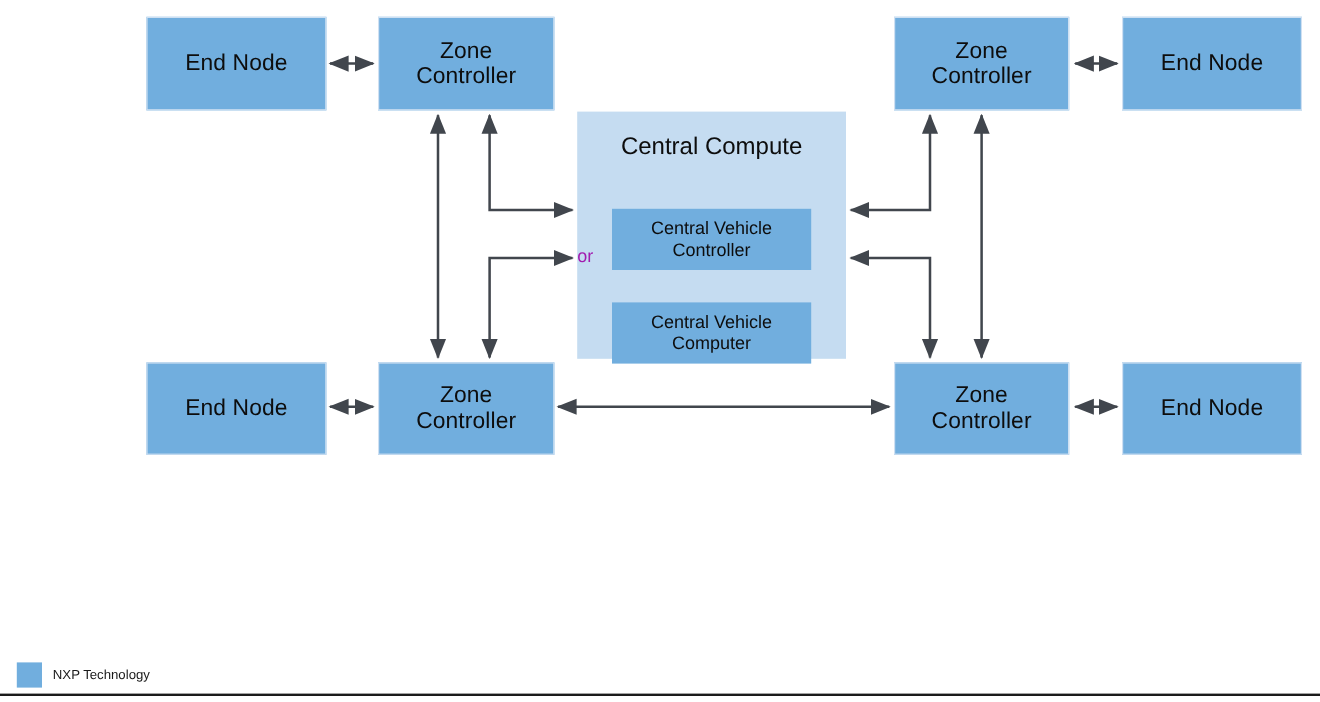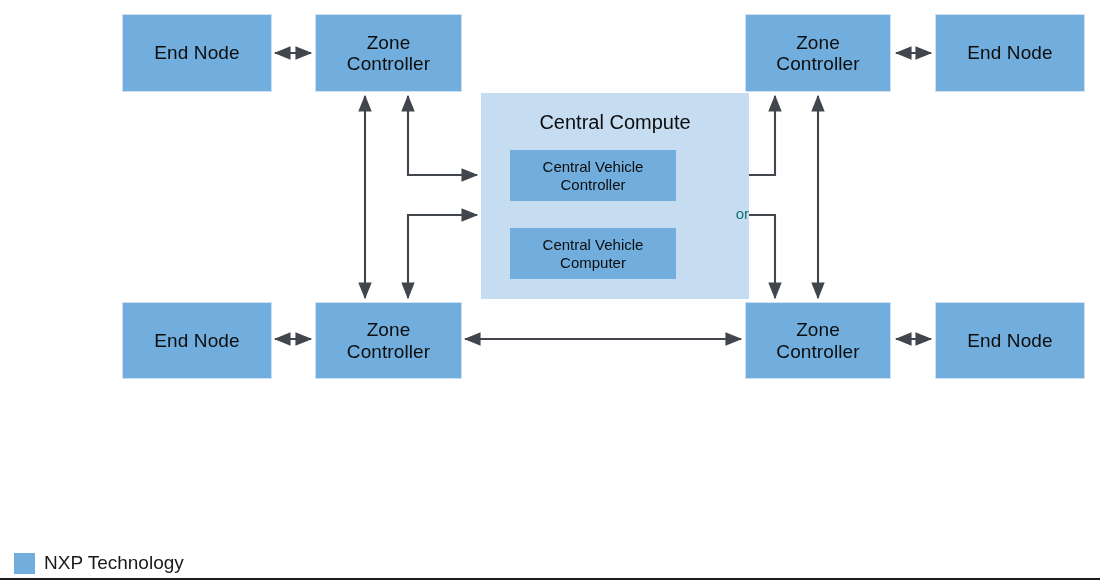--- a/index.html
+++ b/index.html
@@ -57,49 +57,50 @@
     position: absolute;
     box-sizing: border-box;
     background: #71aede;
     display: flex;
     align-items: center;
     justify-content: center;
     text-align: center;
     font-size: 15px;
     line-height: 1.2;
     color: #0d0d0d;
+    margin-top: 24px;
   }
   .inner-node .label { white-space: pre-line; }
   .or-text {
     position: absolute;
     left: 0; right: 0;
-    text-align: right;
+    text-align: left;
     font-size: 15px;
-    color: #0f766e;
+    color: #a21caf;
   }
 
   
   #wires {
     position: absolute;
     left: 0; top: 0;
     width: 1100px;
     height: 585px;
     z-index: 2;
     pointer-events: none;
   }
 
   
   .legend {
     position: absolute;
     left: 14px;
     top: 552px;
     display: flex;
     align-items: center;
     gap: 0;
-    font-size: 19px;
+    font-size: 11px;
     color: #1a1a1a;
   }
   .legend-item {
     display: flex;
     align-items: center;
     margin-right: 34px;
   }
   .swatch {
     width: 21px;
     height: 21px;
@@ -172,21 +173,21 @@
 
   <div class="node" style="left:745px; top:14px; width:146px; height:78px;">
     <span class="label">Zone
 Controller</span>
   </div>
 
   <div class="node" style="left:935px; top:14px; width:150px; height:78px;">
     <span class="label">End Node</span>
   </div>
 
-  <div class="panel" style="left:481px; top:93px; width:268px; height:206px;">
+  <div class="panel" style="left:481px; top:93px; width:224px; height:206px;">
     <div class="panel-title">Central Compute</div>
 
     <div class="inner-node" style="left:29px; top:57px; width:166px; height:51px;">
       <span class="label">Central Vehicle
 Controller</span>
     </div>
 
     <div class="or-text" style="top:112px;">or</div>
 
     <div class="inner-node" style="left:29px; top:135px; width:166px; height:51px;">

